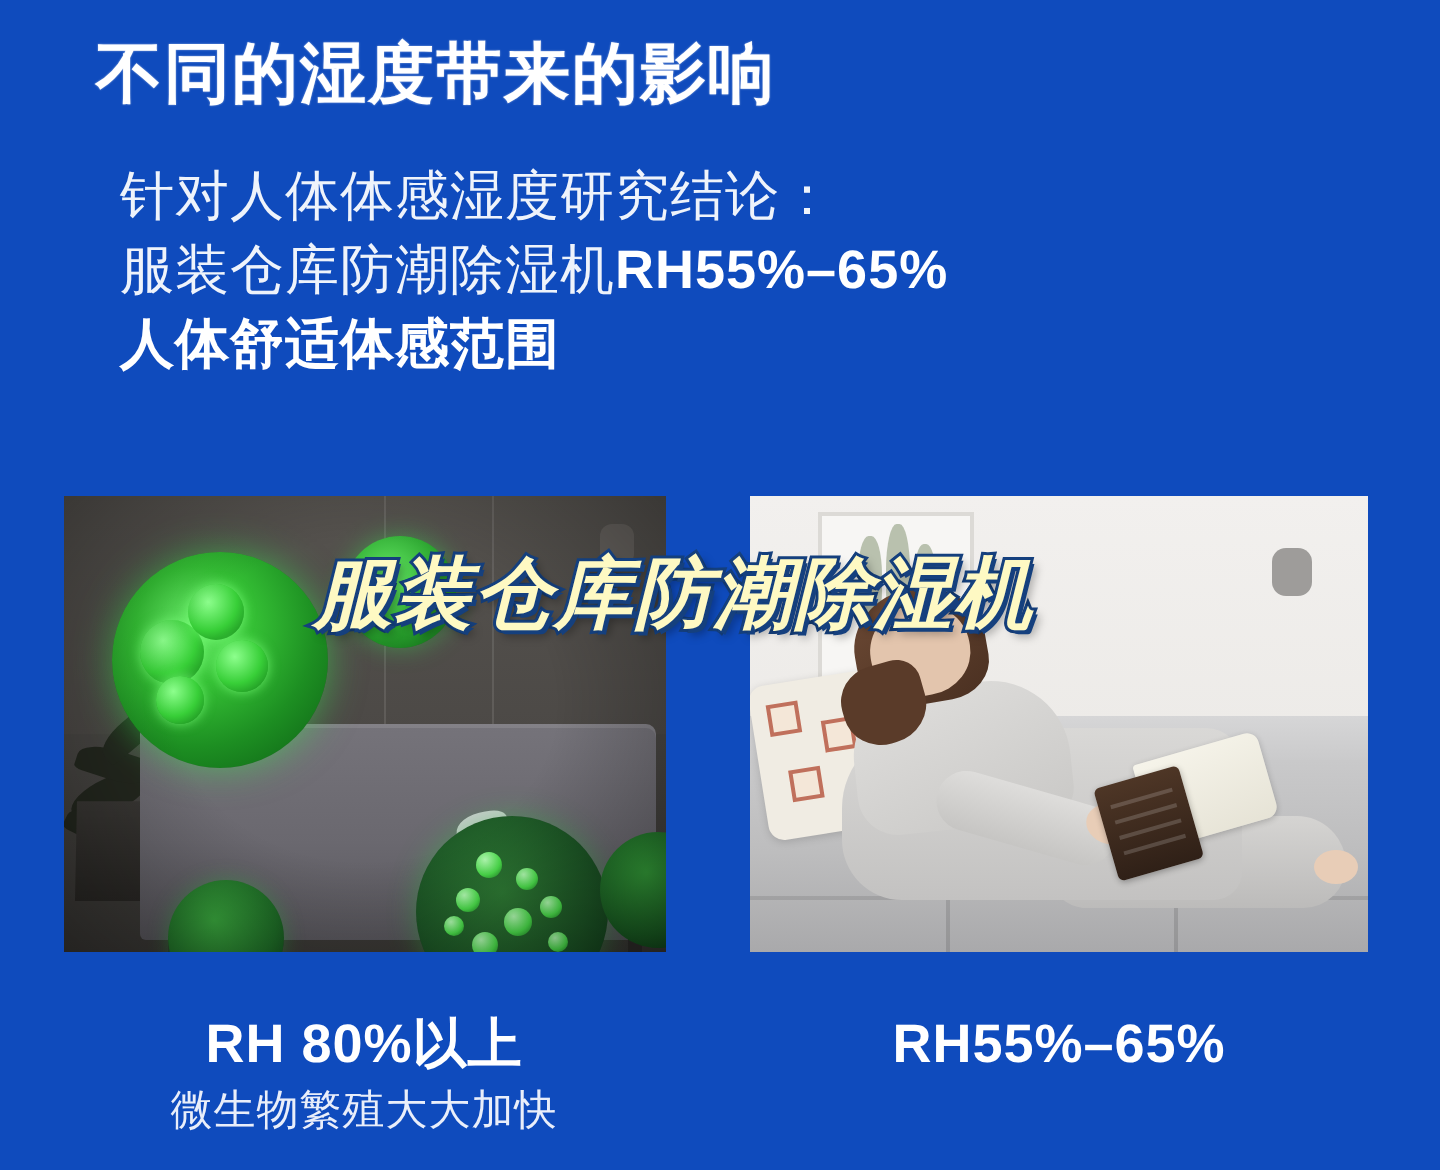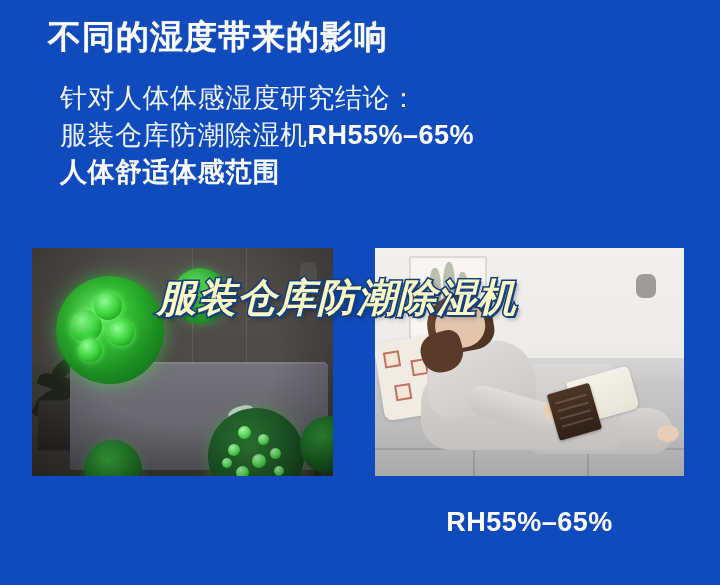--- a/index.html
+++ b/index.html
@@ -382,17 +382,21 @@
             <span class="ln" style="top:34px;"></span>
           </span>
         </div>
       </div>
     </div>
 
   </div>
 
   <div class="overlay-title">服装仓库防潮除湿机</div>
 
+  <div class="caption left">
+    <div class="big">RH 80%以上</div>
+    <div class="small">微生物繁殖大大加快</div>
+  </div>
   <div class="caption right">
     <div class="big">RH55%–65%</div>
   </div>
 
 </div>
 
 </body></html>

